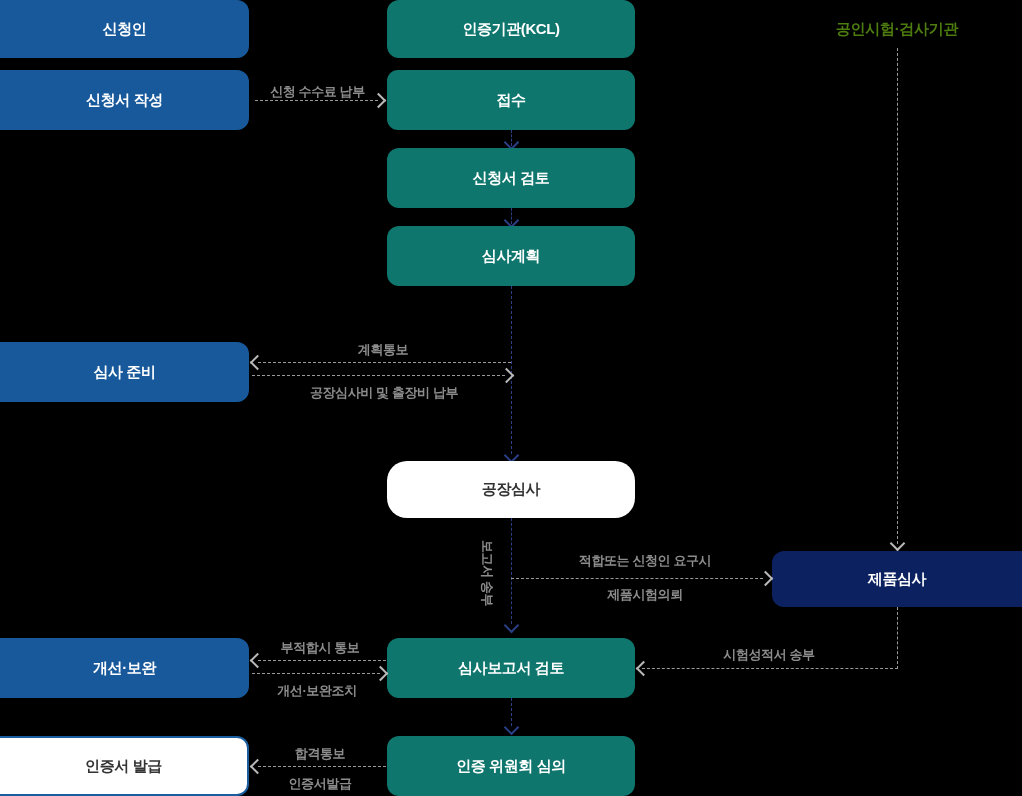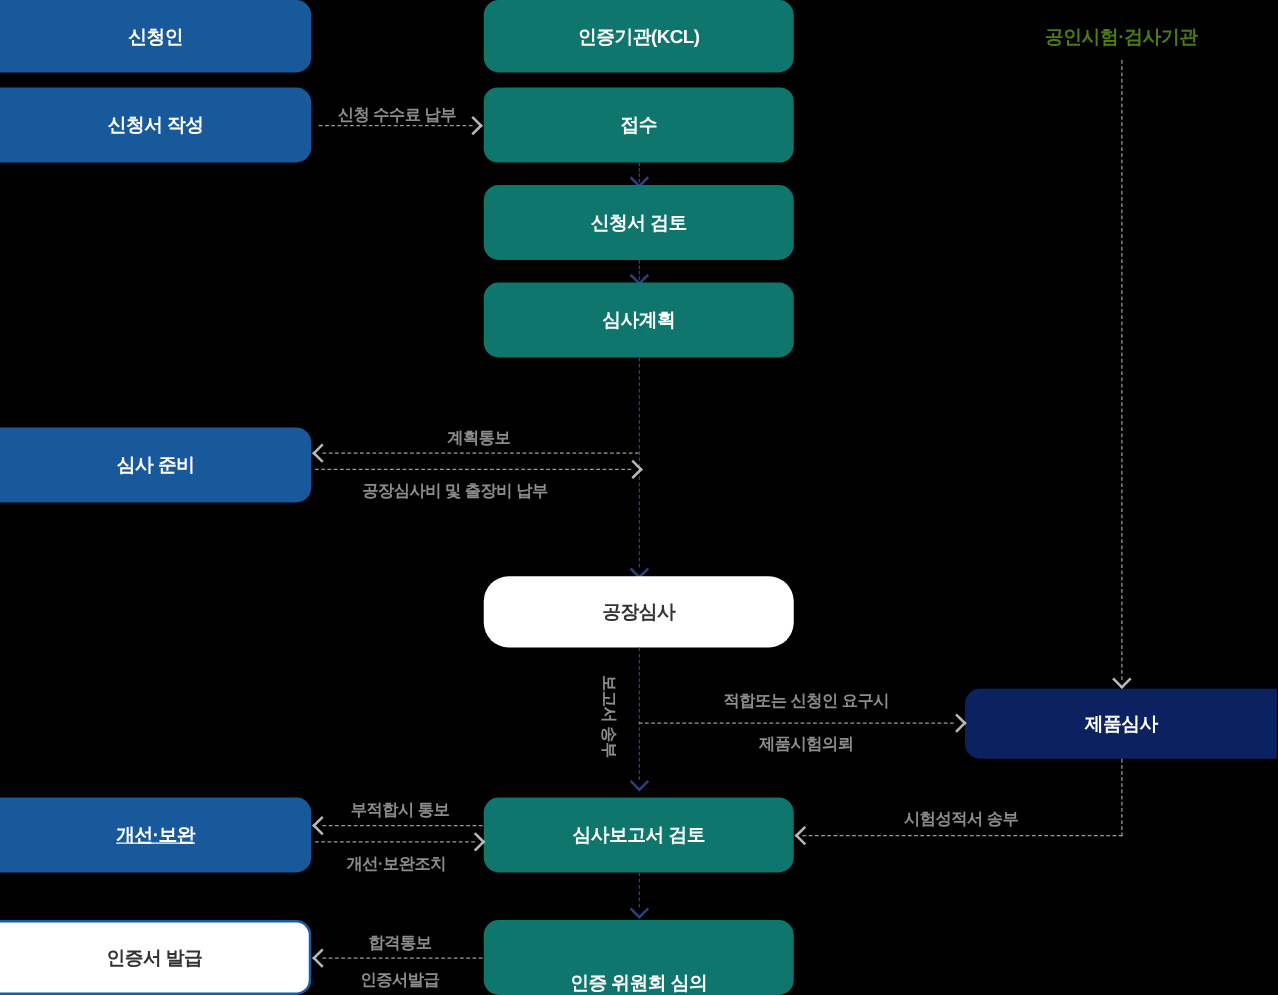--- a/index.html
+++ b/index.html
@@ -159,21 +159,21 @@
   <div class="node applicant" style="left:0px; top:342px; width:249px; height:60px;">
     <span>심사 준비</span>
   </div>
 
   <div class="hline" style="left:258px; top:362px; width:253px;"></div>
   <div class="arrow left" style="left:252px; top:357px;"></div>
   <div class="elabel" style="left:255px; top:341px; width:256px;">계획통보</div>
 
   <div class="hline" style="left:252px; top:375px; width:253px;"></div>
   <div class="arrow right" style="left:501px; top:370px;"></div>
-  <div class="elabel" style="left:236px; top:384px; width:256px;">공장심사비 및 출장비 납부</div>
+  <div class="elabel" style="left:256px; top:384px; width:256px;">공장심사비 및 출장비 납부</div>
 
   <div class="node white-left" style="left:387px; top:461px; width:248px; height:57px;">
     <span>공장심사</span>
   </div>
 
   <div class="vline-blue" style="left:511px; top:518px; height:106px;"></div>
   <div class="arrow down blue" style="left:506px; top:620px;"></div>
 
   <div class="elabel rot" style="left:496px; top:540px;">보고서 송부</div>
 
@@ -187,21 +187,21 @@
   <div class="hline" style="left:511px; top:578px; width:252px;"></div>
   <div class="arrow right" style="left:760px; top:573px;"></div>
   <div class="elabel" style="left:525px; top:552px; width:240px;">적합또는 신청인 요구시</div>
   <div class="elabel" style="left:525px; top:586px; width:240px;">제품시험의뢰</div>
 
   <div class="vline" style="left:897px; top:607px; height:62px;"></div>
   <div class="hline" style="left:642px; top:668px; width:256px;"></div>
   <div class="arrow left" style="left:638px; top:663px;"></div>
   <div class="elabel" style="left:640px; top:646px; width:258px;">시험성적서 송부</div>
 
-  <div class="node applicant" style="left:0px; top:638px; width:249px; height:60px;text-decoration:underline;">
+  <div class="node applicant" style="left:0px; top:638px; width:249px; height:60px;">
     <span>개선·보완</span>
   </div>
 
   <div class="node kcl" style="left:387px; top:638px; width:248px; height:60px;">
     <span>심사보고서 검토</span>
   </div>
 
   <div class="hline" style="left:258px; top:660px; width:128px;"></div>
   <div class="arrow left" style="left:252px; top:655px;"></div>
   <div class="elabel" style="left:255px; top:639px; width:130px;">부적합시 통보</div>
@@ -210,21 +210,21 @@
   <div class="arrow right" style="left:375px; top:668px;"></div>
   <div class="elabel" style="left:252px; top:682px; width:130px;">개선·보완조치</div>
 
   <div class="vline-blue" style="left:511px; top:698px; height:28px;"></div>
   <div class="arrow down blue" style="left:506px; top:722px;"></div>
 
   <div class="node white-box" style="left:-2px; top:736px; width:251px; height:60px;">
     <span>인증서 발급</span>
   </div>
 
-  <div class="node kcl" style="left:387px; top:736px; width:248px; height:60px;align-items:flex-end;">
+  <div class="node kcl" style="left:387px; top:736px; width:248px; height:60px;">
     <span>인증 위원회 심의</span>
   </div>
 
   <div class="hline" style="left:258px; top:766px; width:128px;"></div>
   <div class="arrow left" style="left:252px; top:761px;"></div>
   <div class="elabel" style="left:255px; top:745px; width:130px;">합격통보</div>
   <div class="elabel" style="left:255px; top:775px; width:130px;">인증서발급</div>
 
 </div>
 

